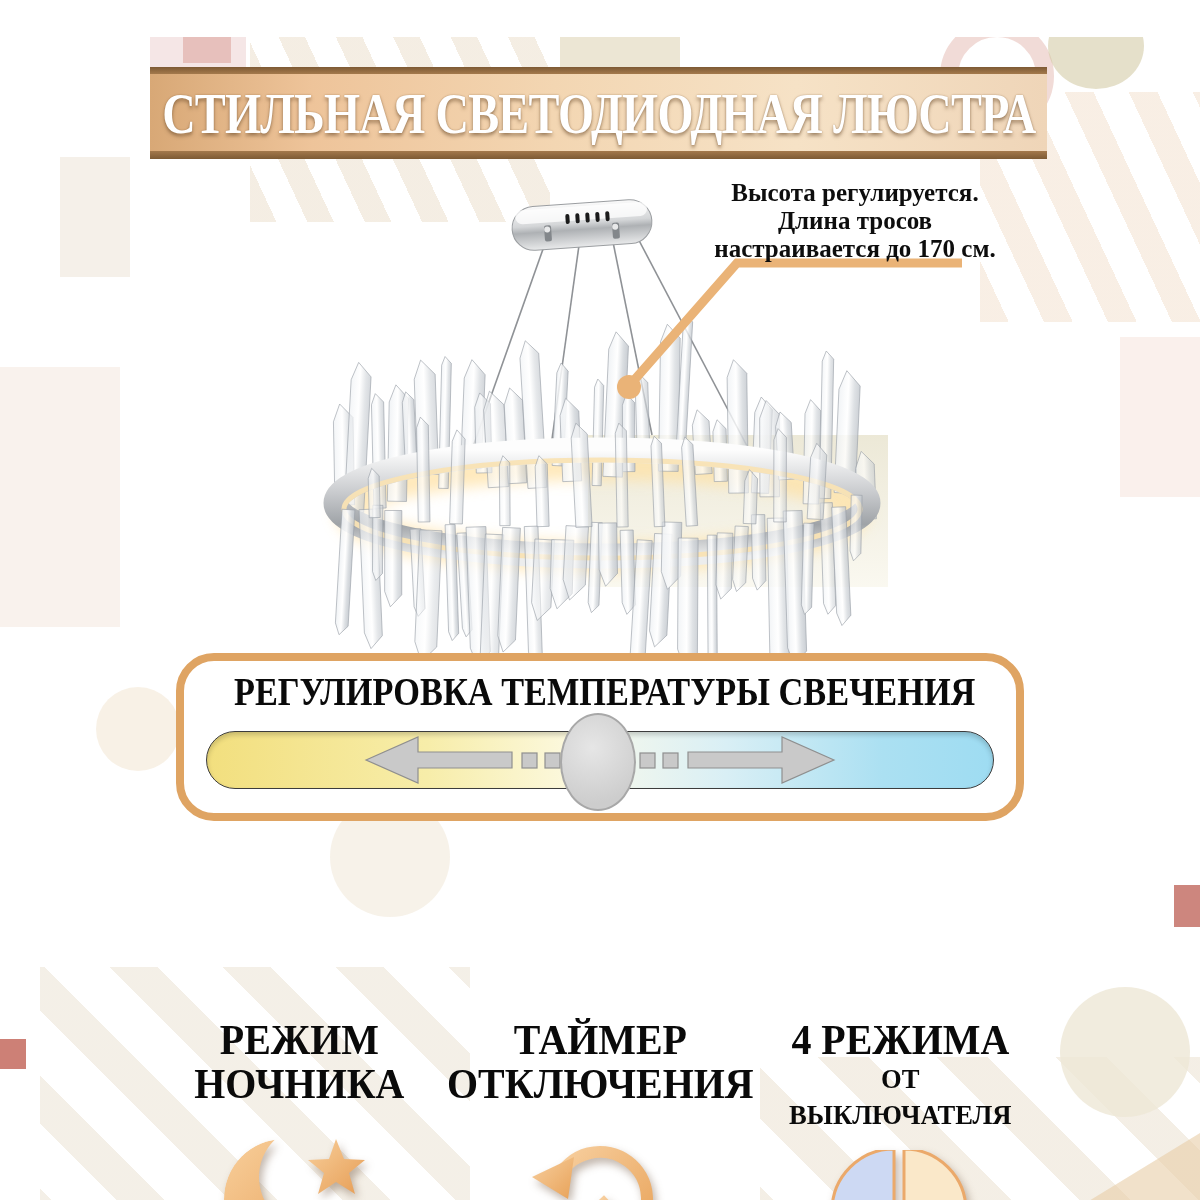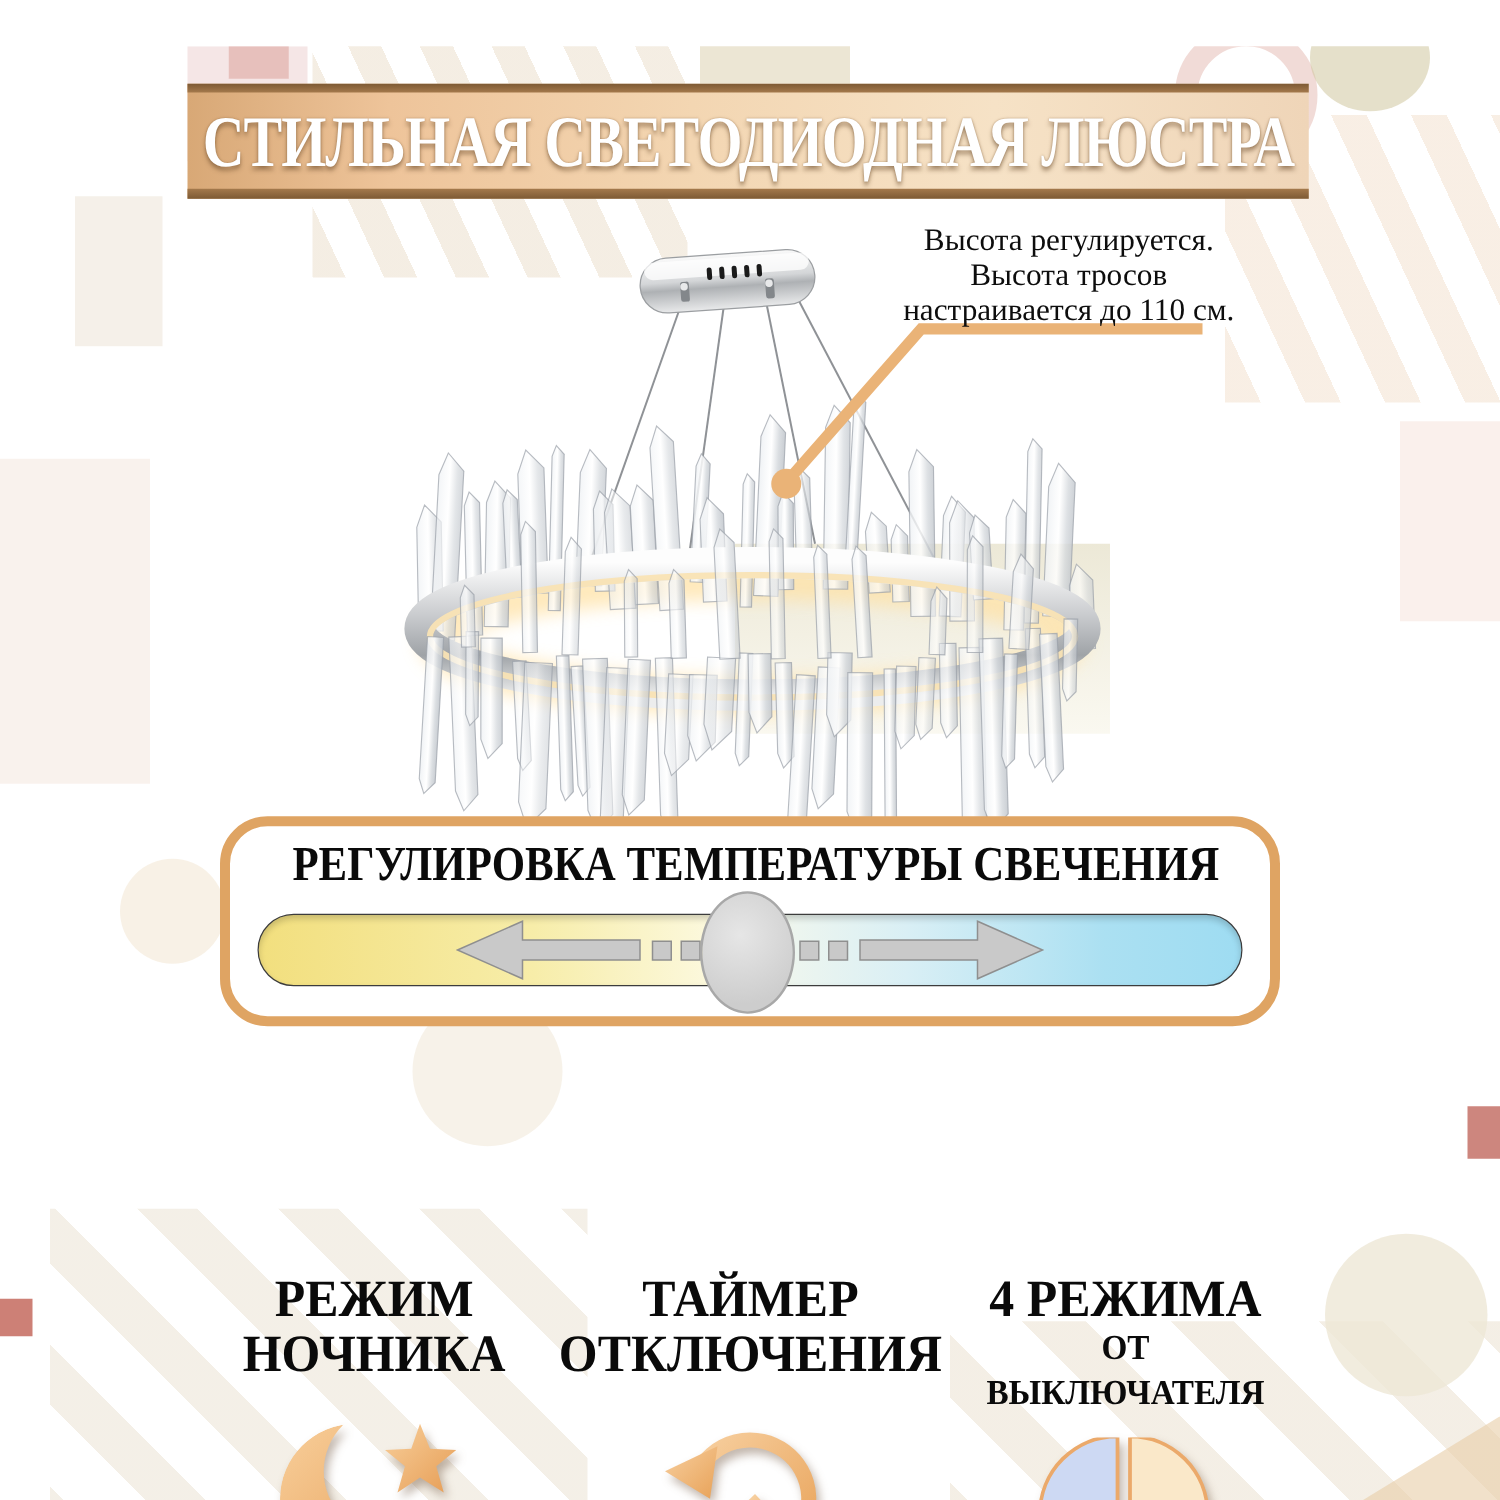--- a/index.html
+++ b/index.html
@@ -29,21 +29,21 @@
   
   .banner{position:absolute;z-index:3;left:150px;top:30px;width:897px;height:92px;
           background:linear-gradient(90deg,#d8a876 0%,#eec49a 18%,#f3d6b2 45%,#f6e2c6 72%,#efd5b8 100%);
           display:flex;align-items:center;justify-content:center;}
   .banner-line-top{position:absolute;left:0;top:0;width:100%;height:7px;background:linear-gradient(180deg,#7d5a34,#a4794c);}
   .banner-line-bottom{position:absolute;left:0;bottom:0;width:100%;height:8px;background:linear-gradient(180deg,#a4794c,#7d5a34);}
   .banner-title{white-space:nowrap;color:#fff;font-weight:bold;font-size:58px;letter-spacing:-1px;
           transform:scaleX(.8);text-shadow:0 0 2px rgba(120,80,40,.55),0 3px 4px rgba(100,70,40,.5);}
   
   .callout-text{position:absolute;z-index:4;left:655px;top:142px;width:400px;text-align:center;
-          font-weight:normal;font-size:25px;line-height:1.12;color:#0d0d0d;}
+          font-weight:bold;font-size:25px;line-height:1.12;color:#0d0d0d;}
   .overlay-svg{position:absolute;z-index:2;left:0;top:0;width:1200px;height:1200px;}
   
   .chandelier{position:absolute;z-index:1;left:280px;top:150px;width:640px;height:480px;}
   
   .panel{position:absolute;z-index:3;left:176px;width:848px;height:168px;background:#fff;
          border:8px solid #dfa463;border-radius:38px;box-sizing:border-box;padding-left:43px;}
   .panel-temp{top:616px;}
   .panel-bright{top:800px;}
   .panel-title{position:absolute;left:0;top:8px;width:100%;text-align:center;white-space:nowrap;
          font-weight:bold;font-size:39px;color:#0a0a0a;transform:scaleX(.88);}
@@ -92,22 +92,22 @@
   <div class="ps p19"></div>
 
   <div class="banner">
     <div class="banner-line-top"></div>
     <div class="banner-title">СТИЛЬНАЯ СВЕТОДИОДНАЯ ЛЮСТРА</div>
     <div class="banner-line-bottom"></div>
   </div>
 
   <div class="callout-text">
     <div>Высота регулируется.</div>
-    <div>Высота тросов</div>
-    <div>настраивается до 110 см.</div>
+    <div>Длина тросов</div>
+    <div>настраивается до 170 см.</div>
   </div>
 
   <svg class="overlay-svg" viewBox="0 0 1200 1200">
     <polyline points="962,226 737,226 629,349" fill="none" stroke="#eab377" stroke-width="9" stroke-linejoin="miter"></polyline>
     <circle cx="629" cy="350" r="12" fill="#eab377"></circle>
   </svg>
 
   <div class="chandelier">
     <svg width="640" height="480" viewBox="280 150 640 480">
       <defs>

